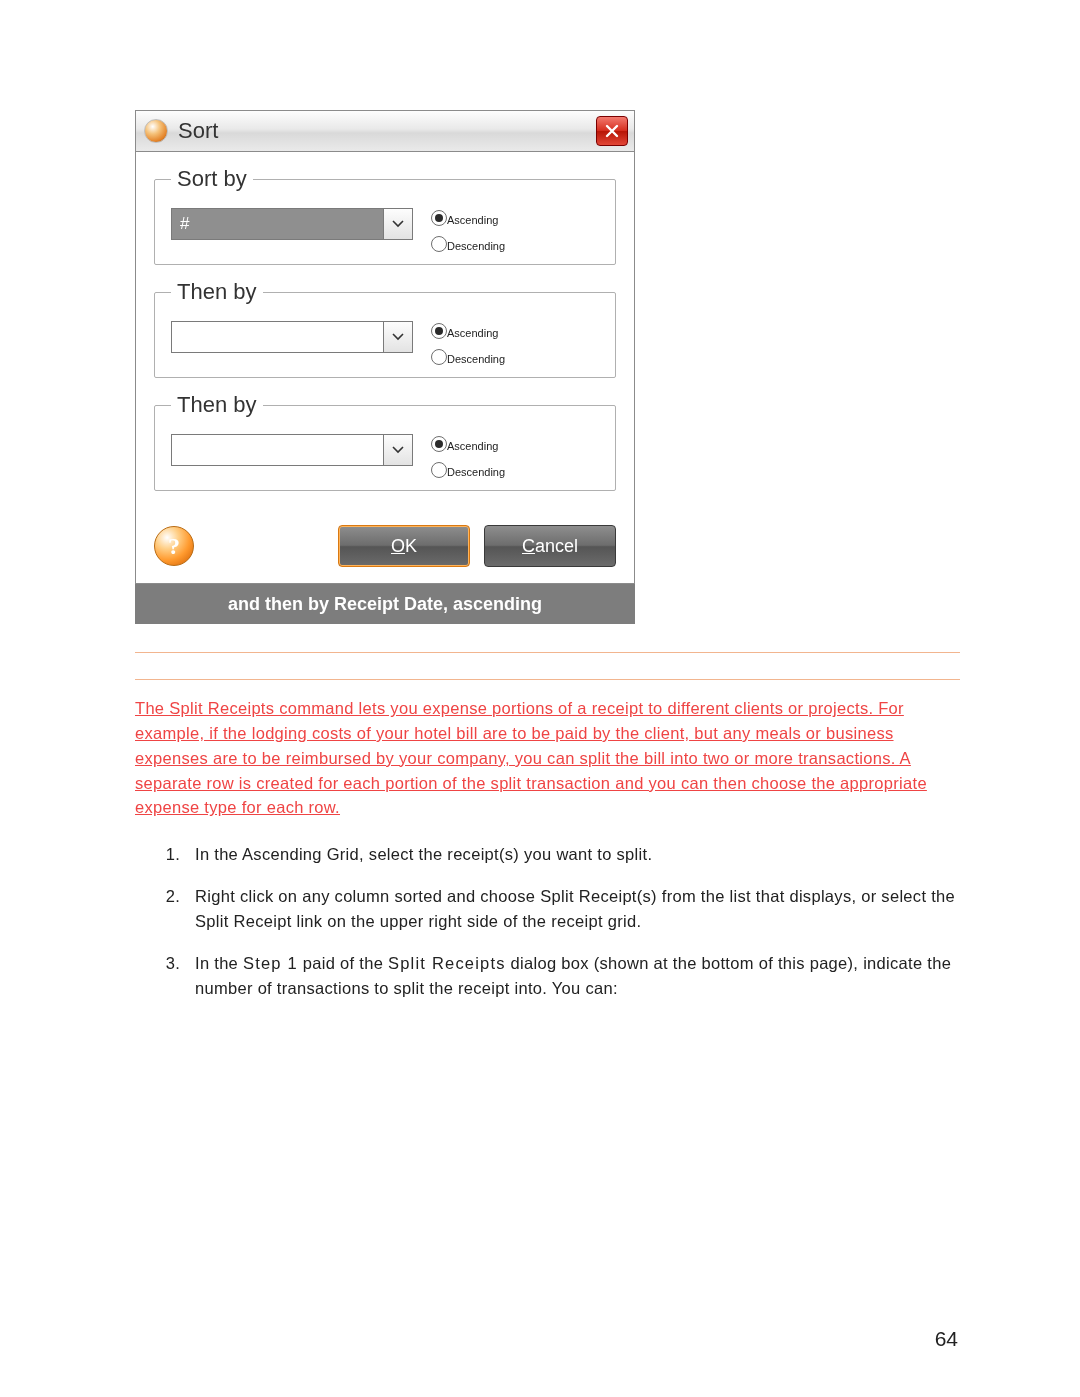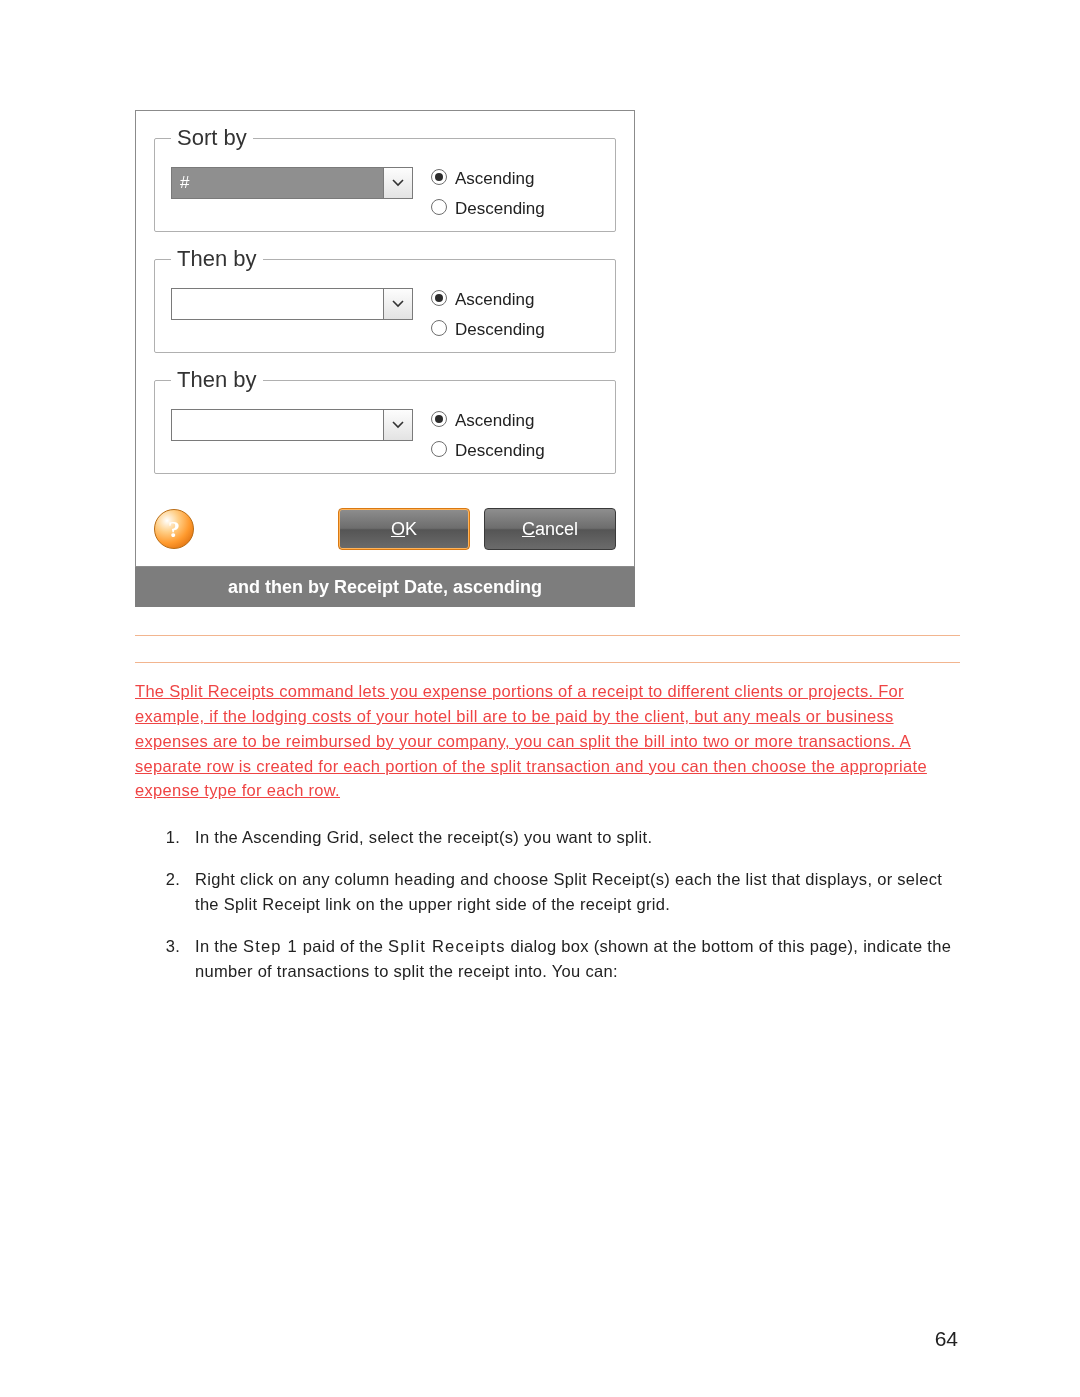--- a/index.html
+++ b/index.html
@@ -23,21 +23,21 @@
   fieldset.group{border:1px solid #b0b0b0;border-radius:2px;margin:0 0 14px 0;padding:16px 16px 12px 16px;}
   fieldset.group legend{font-size:22px;color:#333;padding:0 6px;font-family:Tahoma,sans-serif;}
   .row{display:flex;align-items:flex-start;}
   .combo{display:flex;align-items:stretch;height:30px;flex:none;width:240px;border:1px solid #7a7a7a;background:#fff;margin-right:18px;}
   .combo.sel .combo-text{background:#8f8f8f;color:#fff;}
   .combo-text{flex:1;padding:4px 8px;font-size:17px;font-family:Tahoma,sans-serif;display:flex;align-items:center;}
   .combo-btn{width:28px;border-left:1px solid #7a7a7a;
     background:linear-gradient(#fdfdfd,#e3e3e3);display:flex;align-items:center;justify-content:center;}
   .combo-btn svg{width:12px;height:8px;}
   .radios{display:flex;flex-direction:column;gap:10px;padding-top:2px;}
-  .radio{display:flex;align-items:flex-start;gap:8px;font-size:17px;color:#222;font-family:Tahoma,sans-serif;}
+  .radio{display:flex;align-items:flex-end;gap:0;font-size:11px;color:#222;font-family:Tahoma,sans-serif;}
   .rd{width:16px;height:16px;border:1px solid #6e6e6e;border-radius:50%;background:#fff;box-sizing:border-box;position:relative;flex:none;}
   .rd.checked::after{content:"";position:absolute;left:3px;top:3px;width:8px;height:8px;border-radius:50%;background:#2b2b2b;}
   .dialog-footer{display:flex;align-items:center;padding:10px 18px 16px 18px;gap:14px;background:#fff;}
   .help-icon{width:38px;height:38px;border-radius:50%;flex:none;
     background:radial-gradient(circle at 32% 28%,#fff,#ffcf87 30%,#ff9a2e 60%,#cc5a00);
     border:1px solid #b96b12;display:flex;align-items:center;justify-content:center;
     color:#fff;font-weight:bold;font-size:24px;font-family:Georgia,serif;}
   .dialog-footer .spacer{flex:1;}
   .btn{height:40px;min-width:130px;border-radius:4px;border:1px solid #3a3a3a;
     background:linear-gradient(#8e8e8e,#6d6d6d 48%,#555 52%,#6b6b6b);
@@ -57,20 +57,30 @@
   .kw{letter-spacing:1.2px;}
   .page-number{position:absolute;bottom:46px;right:122px;font-size:21px;color:#222;}
 </style>
 </head>
 <body>
 
 <div class="page">
 
   <div class="dialog-wrap">
     <div class="dialog">
+      <div class="titlebar">
+        <div class="app-icon"></div>
+        <div class="title">Sort</div>
+        <div class="spacer"></div>
+        <div class="close-btn">
+          <svg viewBox="0 0 14 14">
+            <path d="M2 2 L12 12 M12 2 L2 12" stroke="#fff" stroke-width="2.4" stroke-linecap="round"></path>
+          </svg>
+        </div>
+      </div>
       <div class="dialog-body">
 
         <fieldset class="group">
           <legend>Sort by</legend>
           <div class="row">
             <div class="combo sel">
               <div class="combo-text">#</div>
               <div class="combo-btn">
                 <svg viewBox="0 0 12 8">
                     <path d="M1 1 L6 6 L11 1" fill="none" stroke="#333" stroke-width="1.6"></path>
@@ -157,20 +167,20 @@
   </div>
 
   <div class="rule top"></div>
   <div class="rule second"></div>
 
 
   <p class="body">The Split Receipts command lets you expense portions of a receipt to different clients or projects. For example, if the lodging costs of your hotel bill are to be paid by the client, but any meals or business expenses are to be reimbursed by your company, you can split the bill into two or more transactions. A separate row is created for each portion of the split transaction and you can then choose the appropriate expense type for each row.</p>
 
   <ol class="steps">
     <li>In the Ascending Grid, select the receipt(s) you want to split.</li>
-    <li>Right click on any column heading and choose Split Receipt(s) each the list that displays, or select the Split Receipt link on the upper right side of the receipt grid.</li>
+    <li>Right click on any column sorted and choose Split Receipt(s) from the list that displays, or select the Split Receipt link on the upper right side of the receipt grid.</li>
     <li>
       <span>In the </span><span class="kw">Step 1</span><span> paid of the </span><span class="kw">Split Receipts</span><span> dialog box (shown at the bottom of this page), indicate the number of transactions to split the receipt into. You can:</span>
     </li>
   </ol>
 
   <div class="page-number">64</div>
 </div>
 
 </body></html>

